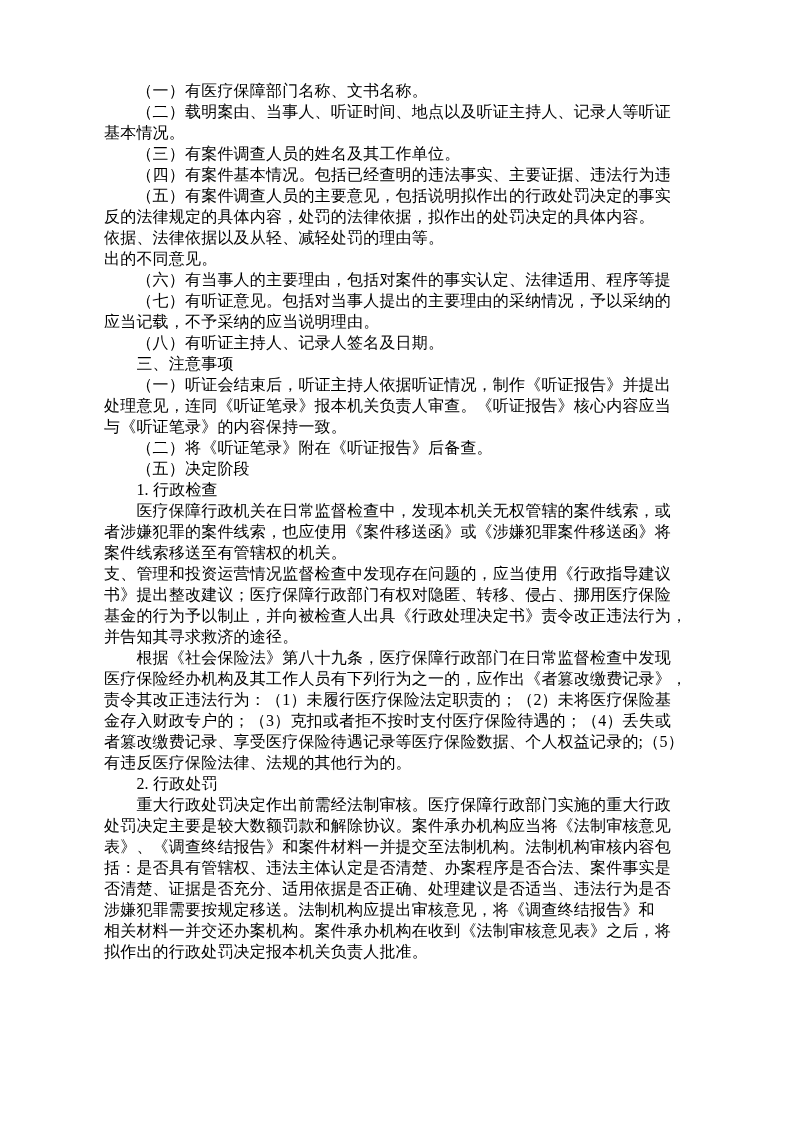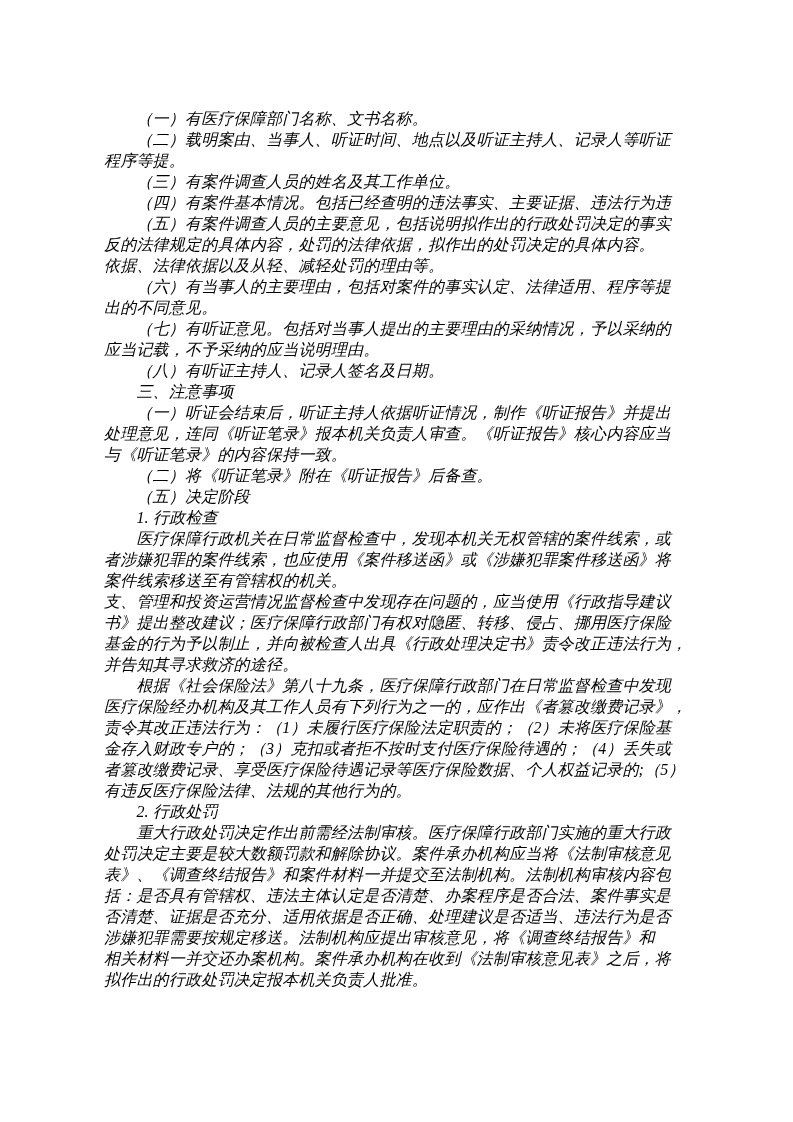--- a/index.html
+++ b/index.html
@@ -11,49 +11,48 @@
     position: relative;
     width: 793px;
     height: 1122px;
     background: #ffffff;
     overflow: hidden;
     margin: 0 auto;
   }
   .content {
     position: absolute;
     left: 104px;
-    top: 108px;
+    top: 80px;
     width: 573px;
-    font-style: italic;
   }
   .line {
     font-family: "Liberation Serif", "DejaVu Serif", serif;
     font-size: 16px;
     line-height: 21px;
     color: #000000;
     white-space: nowrap;
     letter-spacing: 0.2px;
   }
 </style>
 </head>
 <body>
 
 <div class="page">
   <div class="content" id="doc-content">
 
   <div class="line">　　（一）有医疗保障部门名称、文书名称。</div>
       <div class="line">　　（二）载明案由、当事人、听证时间、地点以及听证主持人、记录人等听证</div>
-      <div class="line">程序等提。</div>
+      <div class="line">基本情况。</div>
       <div class="line">　　（三）有案件调查人员的姓名及其工作单位。</div>
       <div class="line">　　（四）有案件基本情况。包括已经查明的违法事实、主要证据、违法行为违</div>
       <div class="line">　　（五）有案件调查人员的主要意见，包括说明拟作出的行政处罚决定的事实</div>
       <div class="line">反的法律规定的具体内容，处罚的法律依据，拟作出的处罚决定的具体内容。</div>
       <div class="line">依据、法律依据以及从轻、减轻处罚的理由等。</div>
+      <div class="line">出的不同意见。</div>
       <div class="line">　　（六）有当事人的主要理由，包括对案件的事实认定、法律适用、程序等提</div>
-      <div class="line">出的不同意见。</div>
       <div class="line">　　（七）有听证意见。包括对当事人提出的主要理由的采纳情况，予以采纳的</div>
       <div class="line">应当记载，不予采纳的应当说明理由。</div>
       <div class="line">　　（八）有听证主持人、记录人签名及日期。</div>
       <div class="line">　　三、注意事项</div>
       <div class="line">　　（一）听证会结束后，听证主持人依据听证情况，制作《听证报告》并提出</div>
       <div class="line">处理意见，连同《听证笔录》报本机关负责人审查。《听证报告》核心内容应当</div>
       <div class="line">与《听证笔录》的内容保持一致。</div>
       <div class="line">　　（二）将《听证笔录》附在《听证报告》后备查。</div>
       <div class="line">　　（五）决定阶段</div>
       <div class="line">　　1. 行政检查</div>

